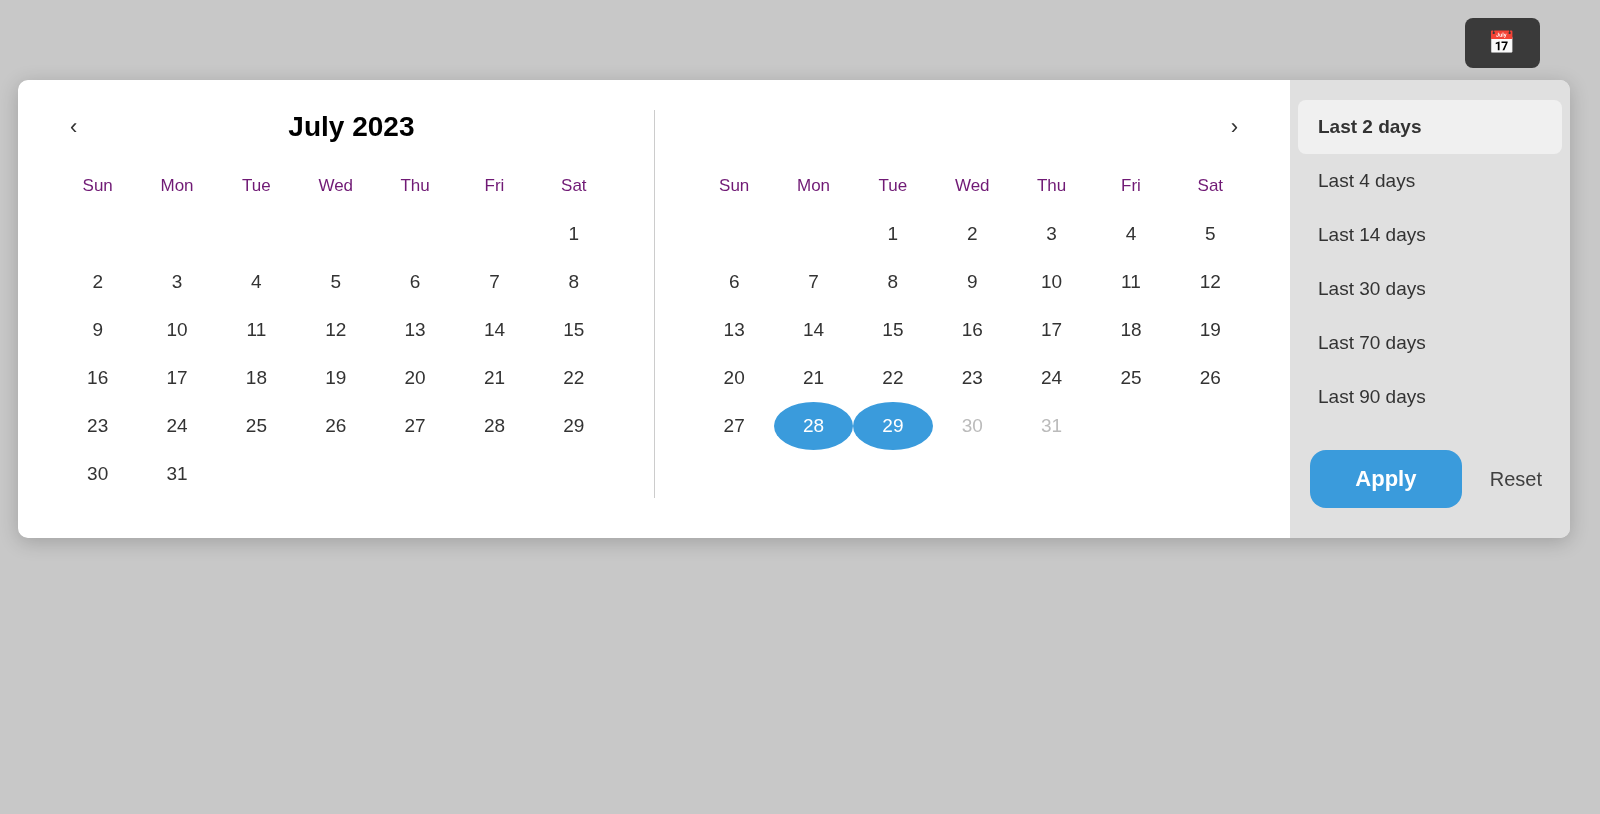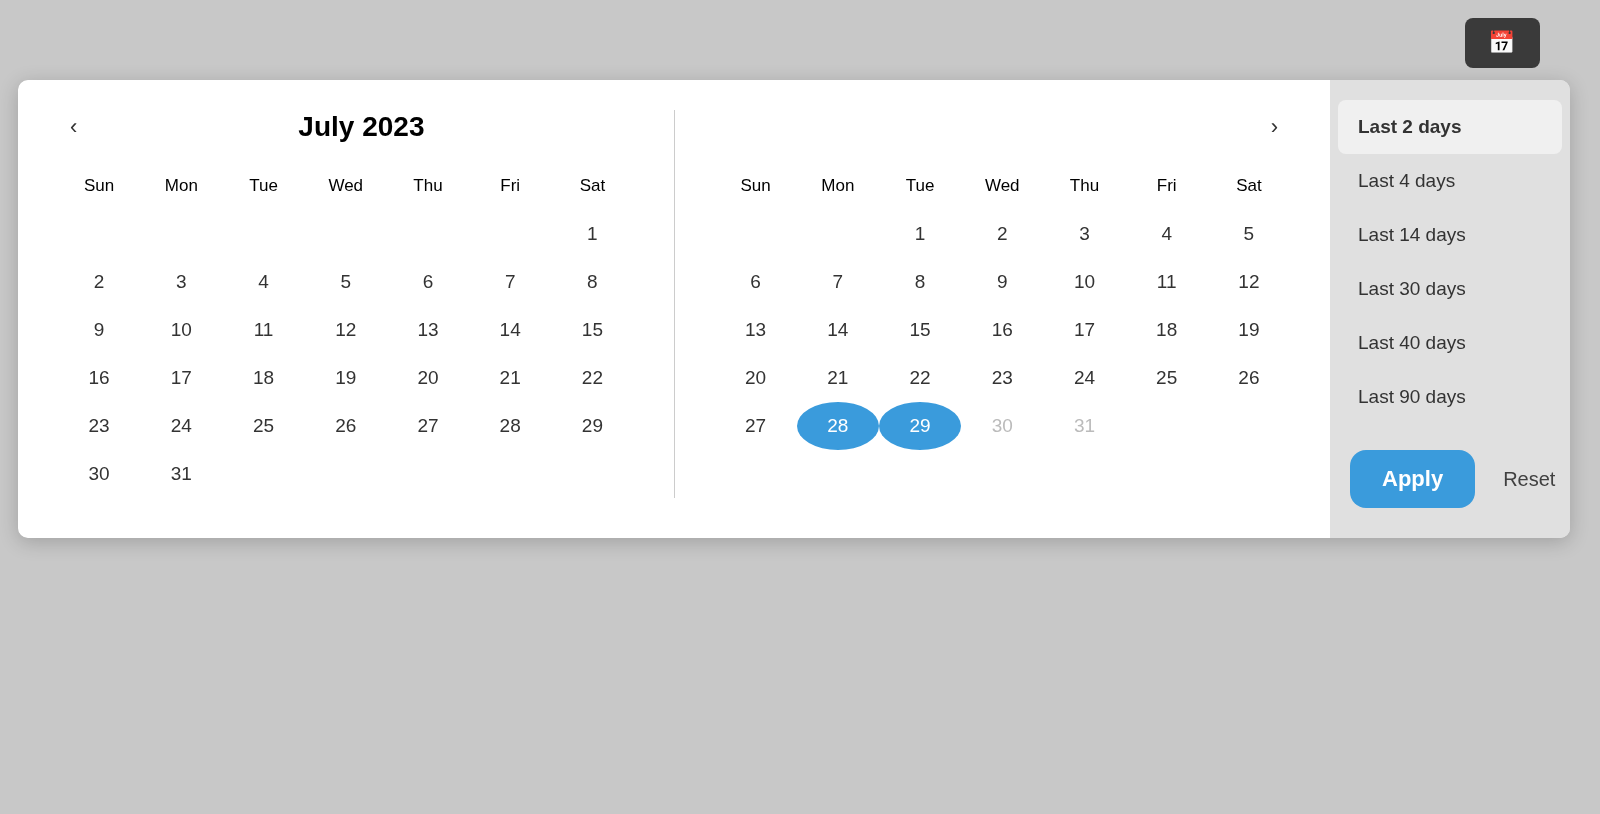--- a/index.html
+++ b/index.html
@@ -95,21 +95,21 @@
 
     .day-headers {
       display: grid;
       grid-template-columns: repeat(7, 1fr);
       text-align: center;
       flex: 1;
     }
 
     .day-header {
       font-size: 17px;
-      color: #000000;
+      color: #701a75;
       padding: 8px 0 14px 0;
       font-weight: 400;
     }
 
     .days-grid {
       display: grid;
       grid-template-columns: repeat(7, 1fr);
       gap: 0;
     }
 
@@ -143,21 +143,21 @@
     }
 
     .day-cell.selected-end {
       background: #3a9bdc;
       color: #fff;
       border-radius: 50%;
     }
 
     
     .sidebar {
-      width: 240px;
+      width: 280px;
       background: #e0e0e0;
       padding: 20px 0 20px 0;
       display: flex;
       flex-direction: column;
       gap: 0;
     }
 
     .preset-item {
       padding: 16px 28px;
       font-size: 19px;
@@ -337,21 +337,21 @@
 
     </div>
   </div>
 
   <div class="sidebar">
     <div id="presets-list">
         <div class="preset-item active">Last 2 days</div>
         <div class="preset-item">Last 4 days</div>
         <div class="preset-item">Last 14 days</div>
         <div class="preset-item">Last 30 days</div>
-        <div class="preset-item">Last 40 days</div>
+        <div class="preset-item">Last 70 days</div>
         <div class="preset-item">Last 90 days</div>
       </div>
     <div class="sidebar-actions">
       <button class="apply-btn">Apply</button>
       <button class="reset-btn">Reset</button>
     </div>
   </div>
 
 </div>
 

